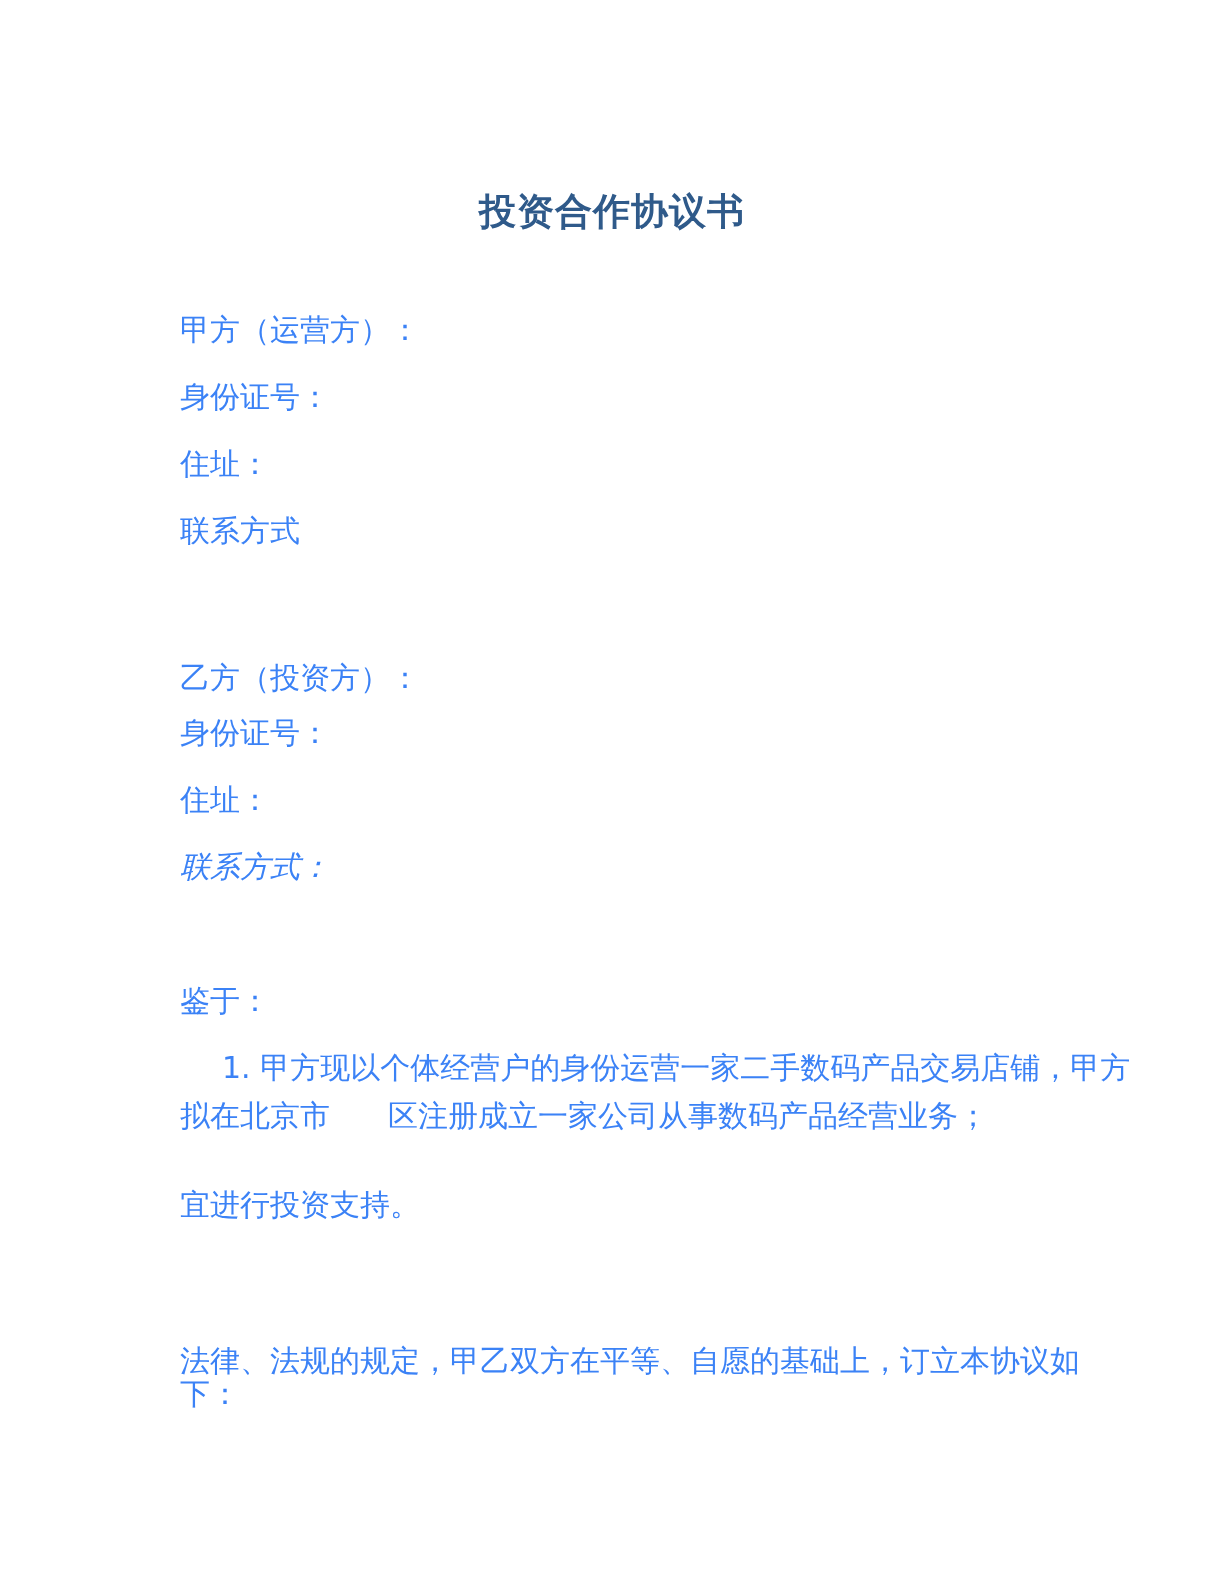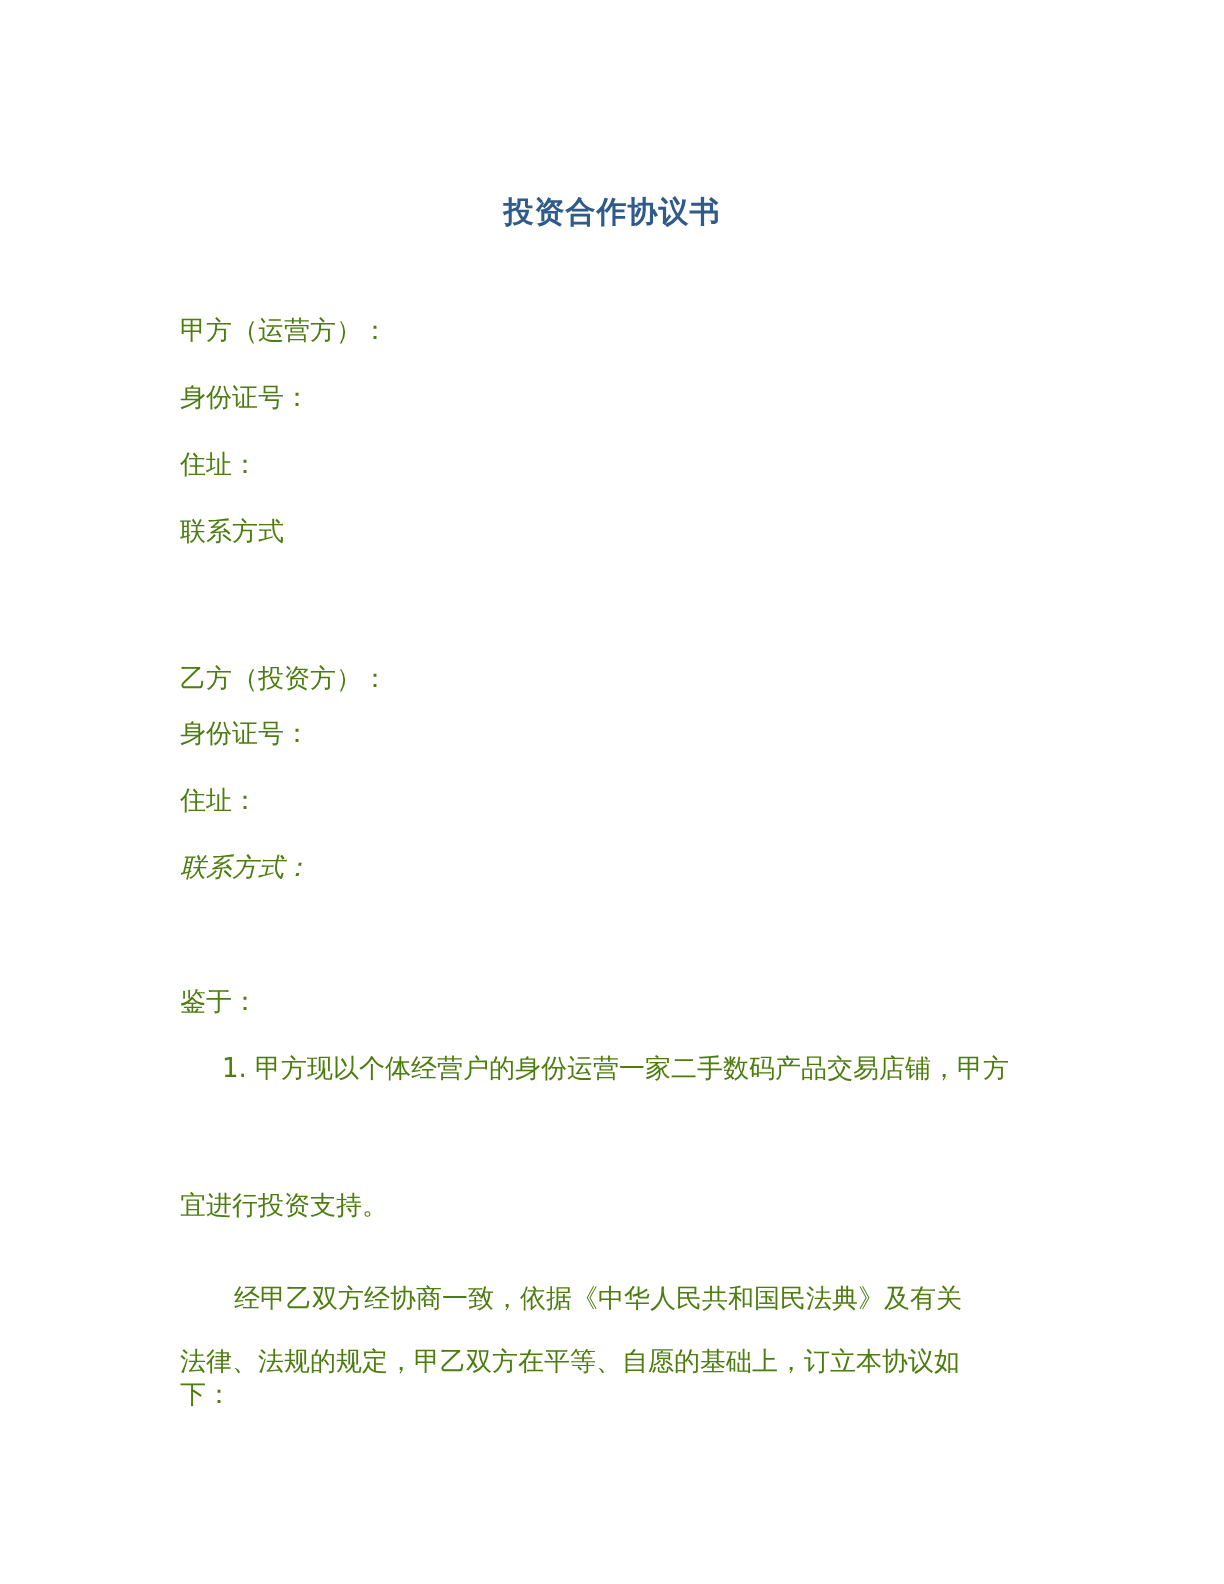--- a/index.html
+++ b/index.html
@@ -22,33 +22,33 @@
       width: 1224px;
       height: 1584px;
       background: #ffffff;
     }
     .title {
       position: absolute;
       left: 0;
       width: 1224px;
       top: 190px;
       text-align: center;
-      font-size: 30px;
+      font-size: 37px;
       font-weight: bold;
       color: #2f5a8a;
       letter-spacing: 1px;
       line-height: 44px;
     }
     .line {
       position: absolute;
       left: 180px;
-      font-size: 26px;
+      font-size: 30px;
       line-height: 36px;
       white-space: nowrap;
-      color: #4d7c0f;
+      color: #3b82f6;
     }
     .gap {
       display: inline-block;
       width: 58px;
     }
   </style>
 </head>
 <body>
 
 <div class="page">
@@ -61,20 +61,22 @@
   <div class="line" style="top:513px;">联系方式</div>
 
   <div class="line" style="top:648px;margin-top:12px;">乙方（投资方）：</div>
   <div class="line" style="top:715px;">身份证号：</div>
   <div class="line" style="top:782px;">住址：</div>
   <div class="line" style="top:849px;font-style:italic;">联系方式：</div>
 
   <div class="line" style="top:983px;">鉴于：</div>
 
   <div class="line" style="top:1050px;margin-left:42px;">1. 甲方现以个体经营户的身份运营一家二手数码产品交易店铺，甲方</div>
+  <div class="line" style="top:1098px;">
+    <span>拟在北京市</span><span class="gap"></span><span>区注册成立一家公司从事数码产品经营业务；</span>
+  </div>
 
   <div class="line" style="top:1187px;">宜进行投资支持。</div>
 
-  <div class="line" style="top:1280px; left:234px;">经甲乙双方经协商一致，依据《中华人民共和国民法典》及有关</div>
   <div class="line" style="top:1328px;margin-top:15px;">法律、法规的规定，甲乙双方在平等、自愿的基础上，订立本协议如</div>
   <div class="line" style="top:1376px;">下：</div>
 
 </div>
 
 </body></html>

